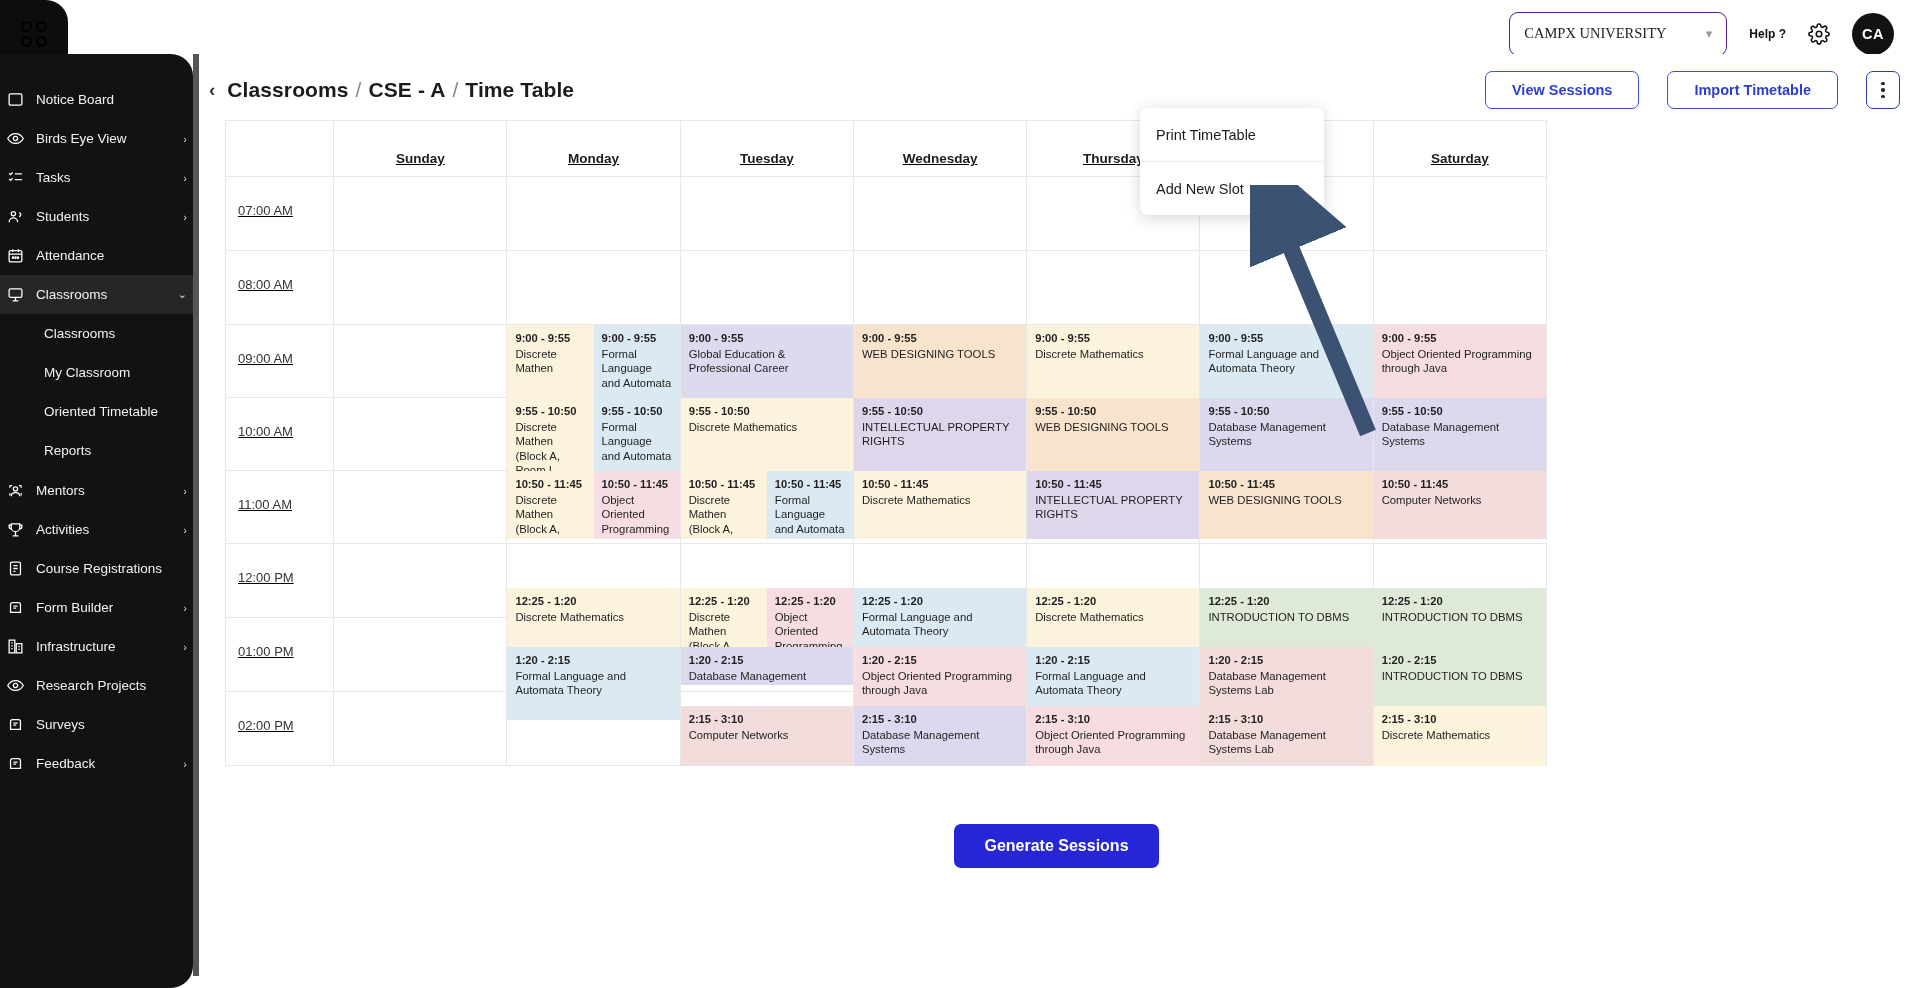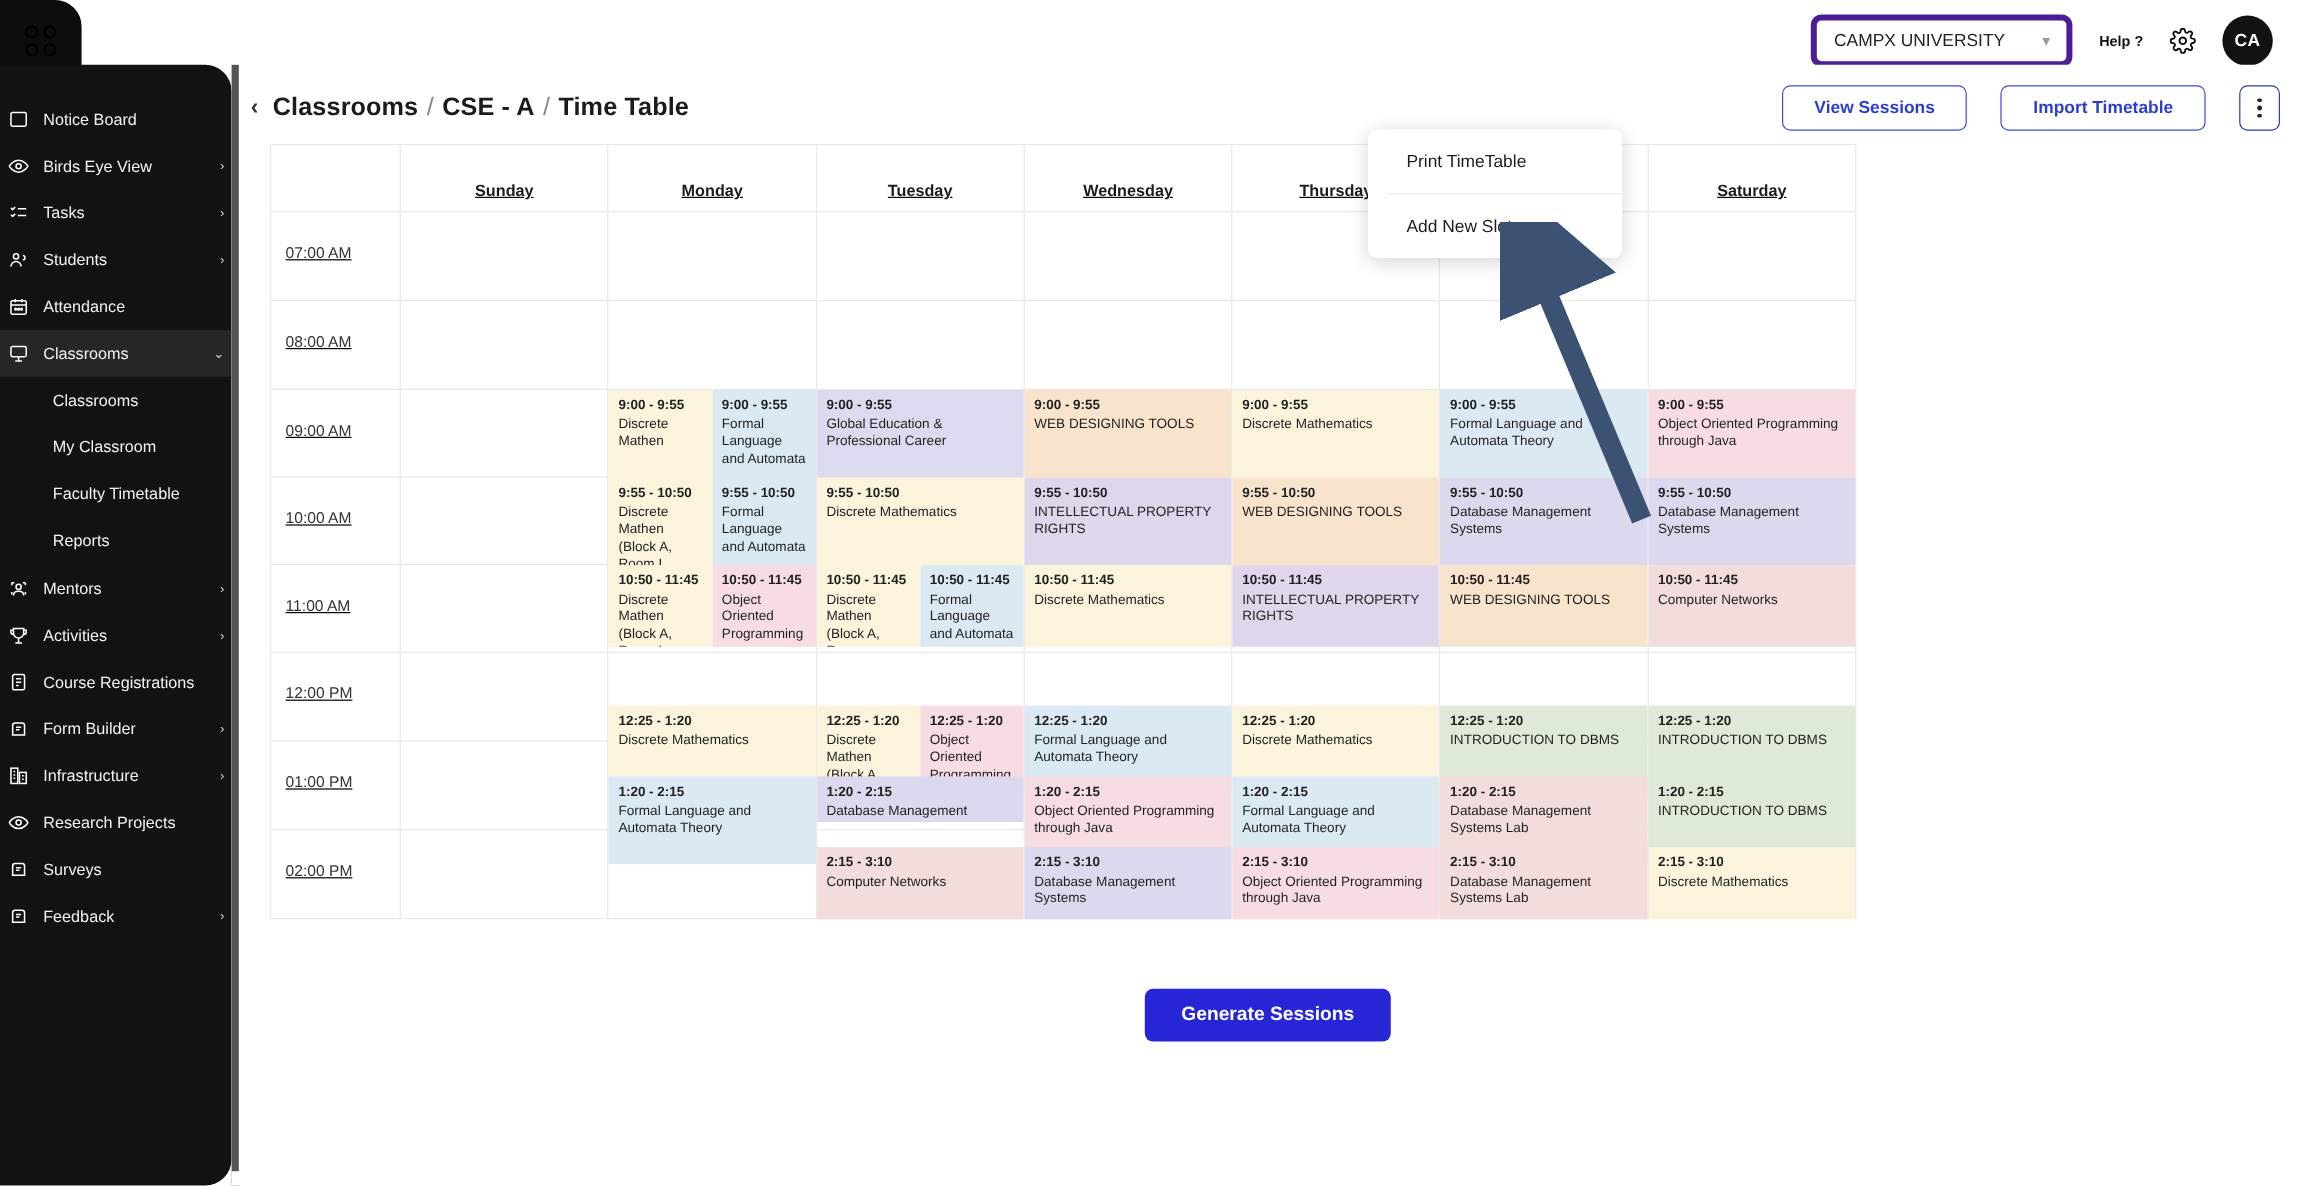--- a/index.html
+++ b/index.html
@@ -36,23 +36,24 @@
   .brk .bl { bottom:0; left:0; border-right:none; border-top:none; }
   .brk .br { bottom:0; right:0; border-left:none; border-top:none; }
   #brand-main { font-size: 19px; font-weight: bold; letter-spacing: .6px; color: #111; }
   #brand-sep { width:1px; height: 28px; background:#c9c9c9; }
   #brand-alt { font-size: 19px; font-weight: bold; letter-spacing:.4px; color:#111; position:relative;}
   #brand-alt .x { color: #2f3fd4; }
   #brand-alt .tm { font-size: 8px; vertical-align: super; color:#2f3fd4;}
 
   #topbar-right { margin-left: auto; display: flex; align-items: center; gap: 22px; padding-right: 26px; }
   #org-select {
-    width: 218px; height: 44px; border: 5px solid #4c1d95; border-radius: 9px;
+    width: 218px; height: 44px; border: 1px solid #4c1d95; border-radius: 9px;
     display: flex; align-items: center; padding: 12px 14px; font-size: 14.5px; color: #222;
     background:#fff;
+    font-family:Liberation Serif, serif;
   }
   #org-select .chev { margin-left: auto; color: #999; font-size: 13px; }
   #help-link { font-size: 12px; font-weight: bold; color: #111; }
   .gear { width: 22px; height: 22px; }
   #avatar {
     width: 42px; height: 42px; border-radius: 50%; background: #121212;
     color: #fff; font-size: 14.5px; font-weight: 600;
     display: flex; align-items: center; justify-content: center; letter-spacing:.5px;
   }
 
@@ -100,23 +101,23 @@
   }
   #kebab-btn {
     width: 34px; height: 38px; border: 1.3px solid #2b3ba8; border-radius: 7px;
     display:flex; flex-direction: column; align-items:center; justify-content:center; gap:3px;
     background:#fff;
   }
   #kebab-btn i { width: 3.5px; height: 3.5px; border-radius:50%; background:#222; display:block;}
 
   
   #dropdown {
-    position: absolute; top: 108px; left: 1140px; width: 212px;
+    position: absolute; top: 108px; left: 1140px; width: 184px;
     background: #fff; border-radius: 8px;
-    box-shadow: 0 3px 16px rgba(0,0,0,.17); z-index: 40; overflow:hidden;padding-left:16px;
+    box-shadow: 0 3px 16px rgba(0,0,0,.17); z-index: 40; overflow:hidden;
   }
   .dd-item { height: 53px; display:flex; align-items:center; padding: 0 16px; font-size: 14.5px; color:#1c1c1c;}
   .dd-div { height:1px; background:#ececec; }
 
   
   #tt-wrap { position: absolute; top: 66px; left: 32px; width: 1418px; height: 690px; overflow: hidden; text-decoration: underline; }
   table#tt { border-collapse: collapse; table-layout: fixed; width: 1322px; }
   #tt th, #tt td { border: 1px solid #e8e8e8; vertical-align: top; padding: 0; }
   #tt th.time-h { width: 108px; }
   #tt th.day-h {
@@ -259,21 +260,21 @@
     <span class="caret">⌄</span>
   </div>
 
   <div class="sub-item">
     <span>Classrooms</span>
   </div>
   <div class="sub-item">
     <span>My Classroom</span>
   </div>
   <div class="sub-item">
-    <span>Faculty Timetable</span>
+    <span>Oriented Timetable</span>
   </div>
   <div class="sub-item">
     <span>Reports</span>
   </div>
 
   <div class="nav-gap"></div>
 
   <div class="nav-item">
     <span class="ico">
       <svg width="17" height="17" viewBox="0 0 24 24" fill="none" stroke="#fff" stroke-width="1.8">

